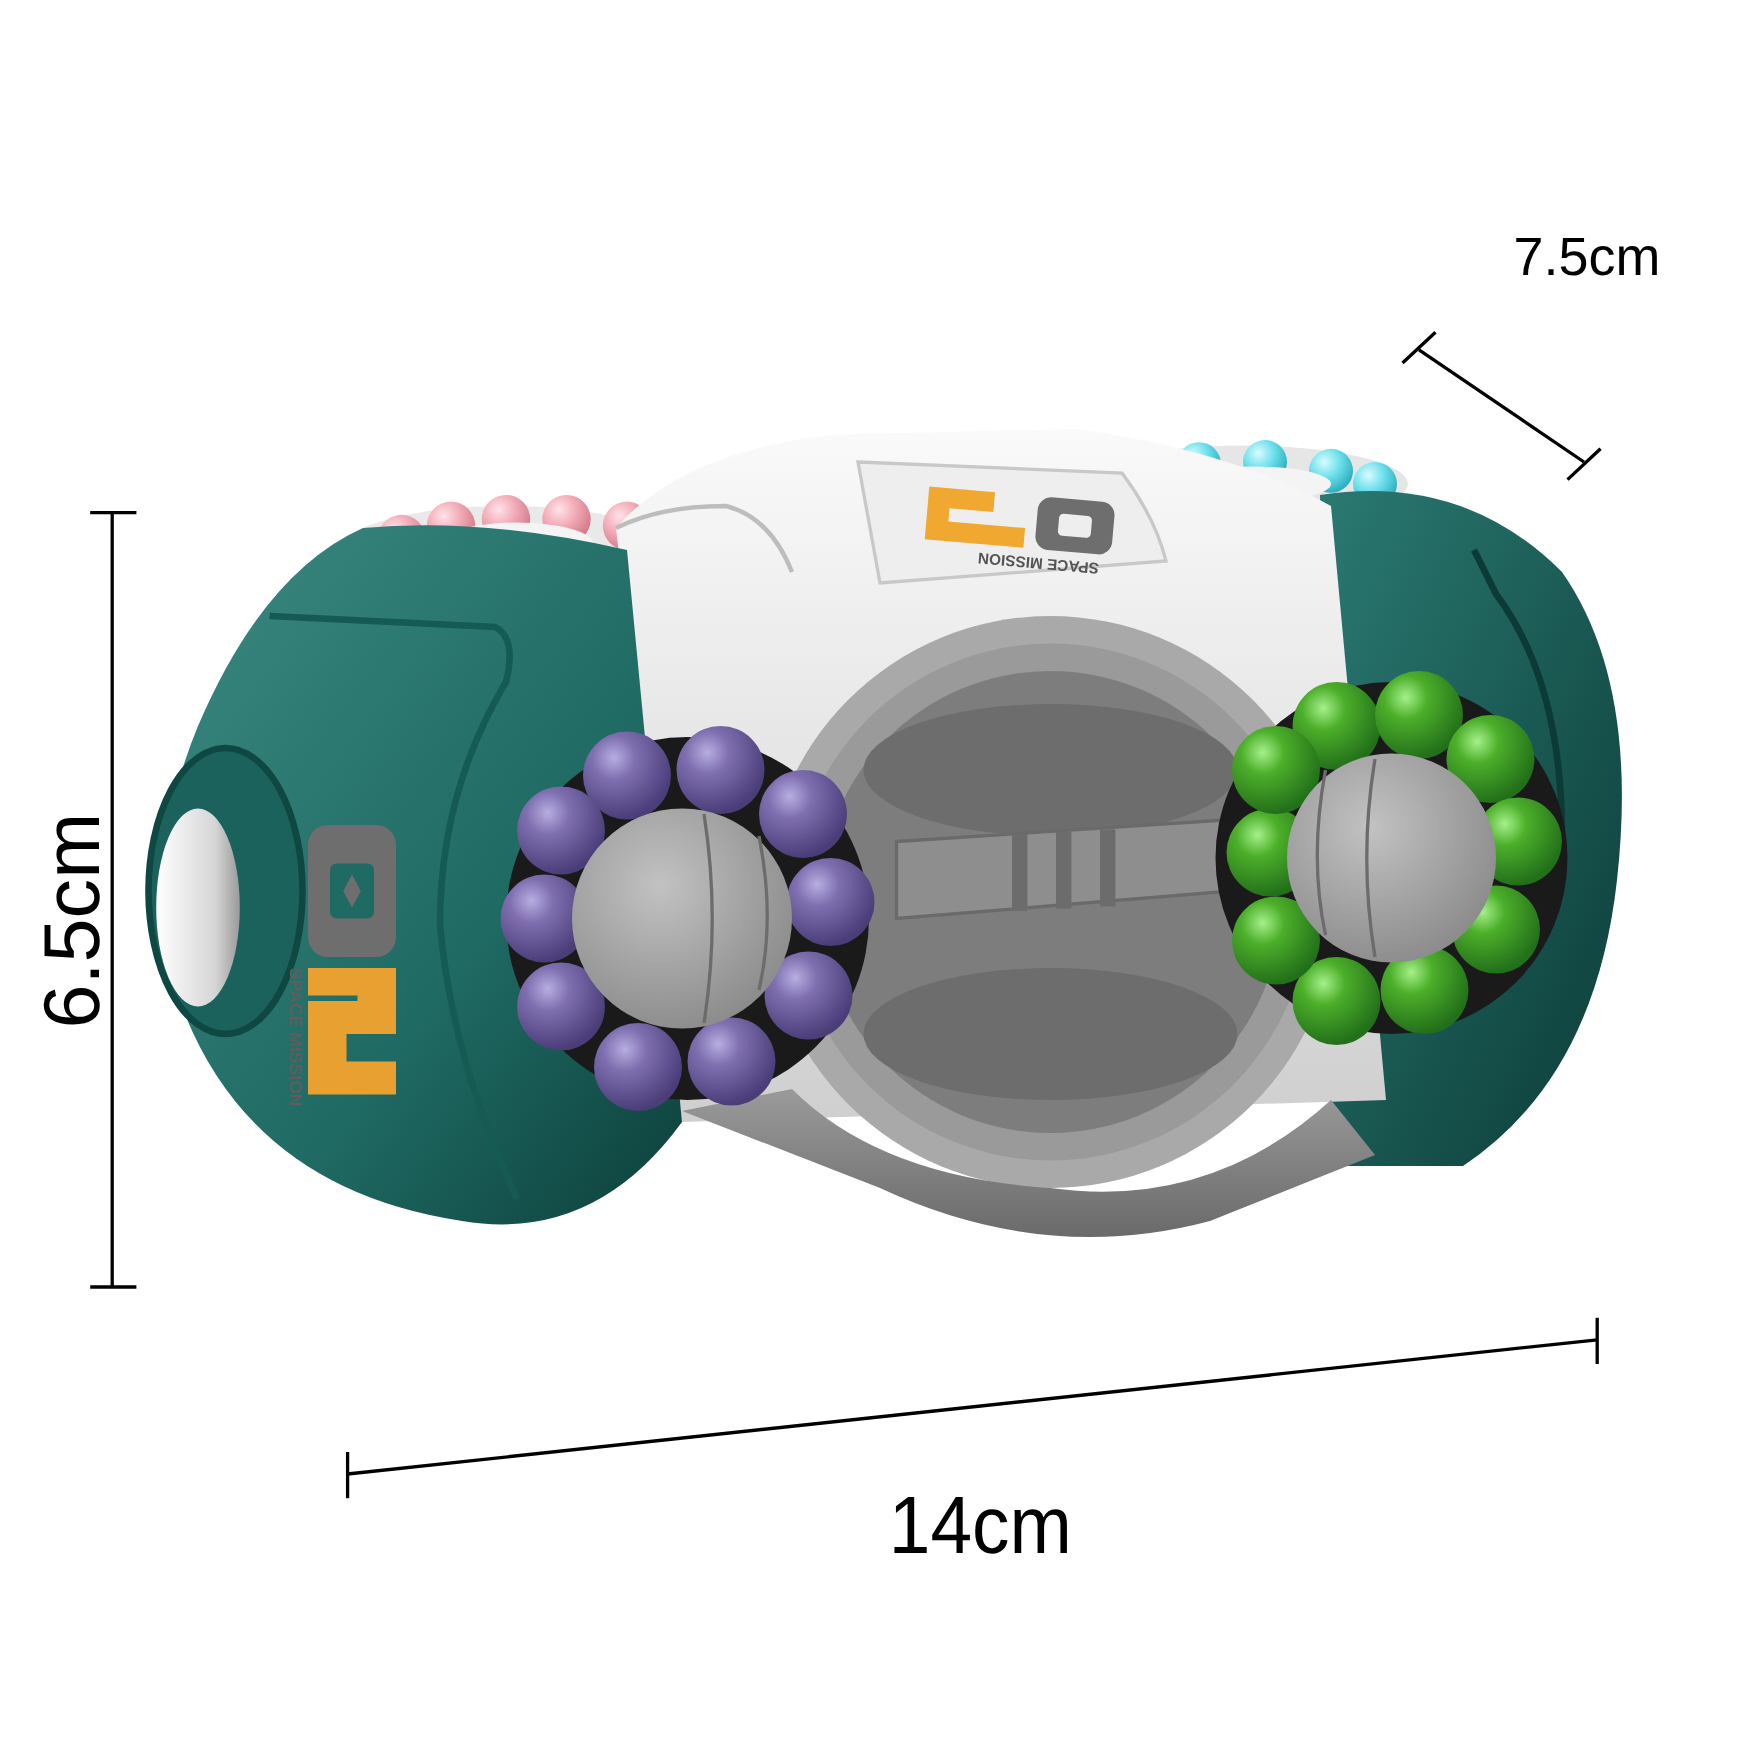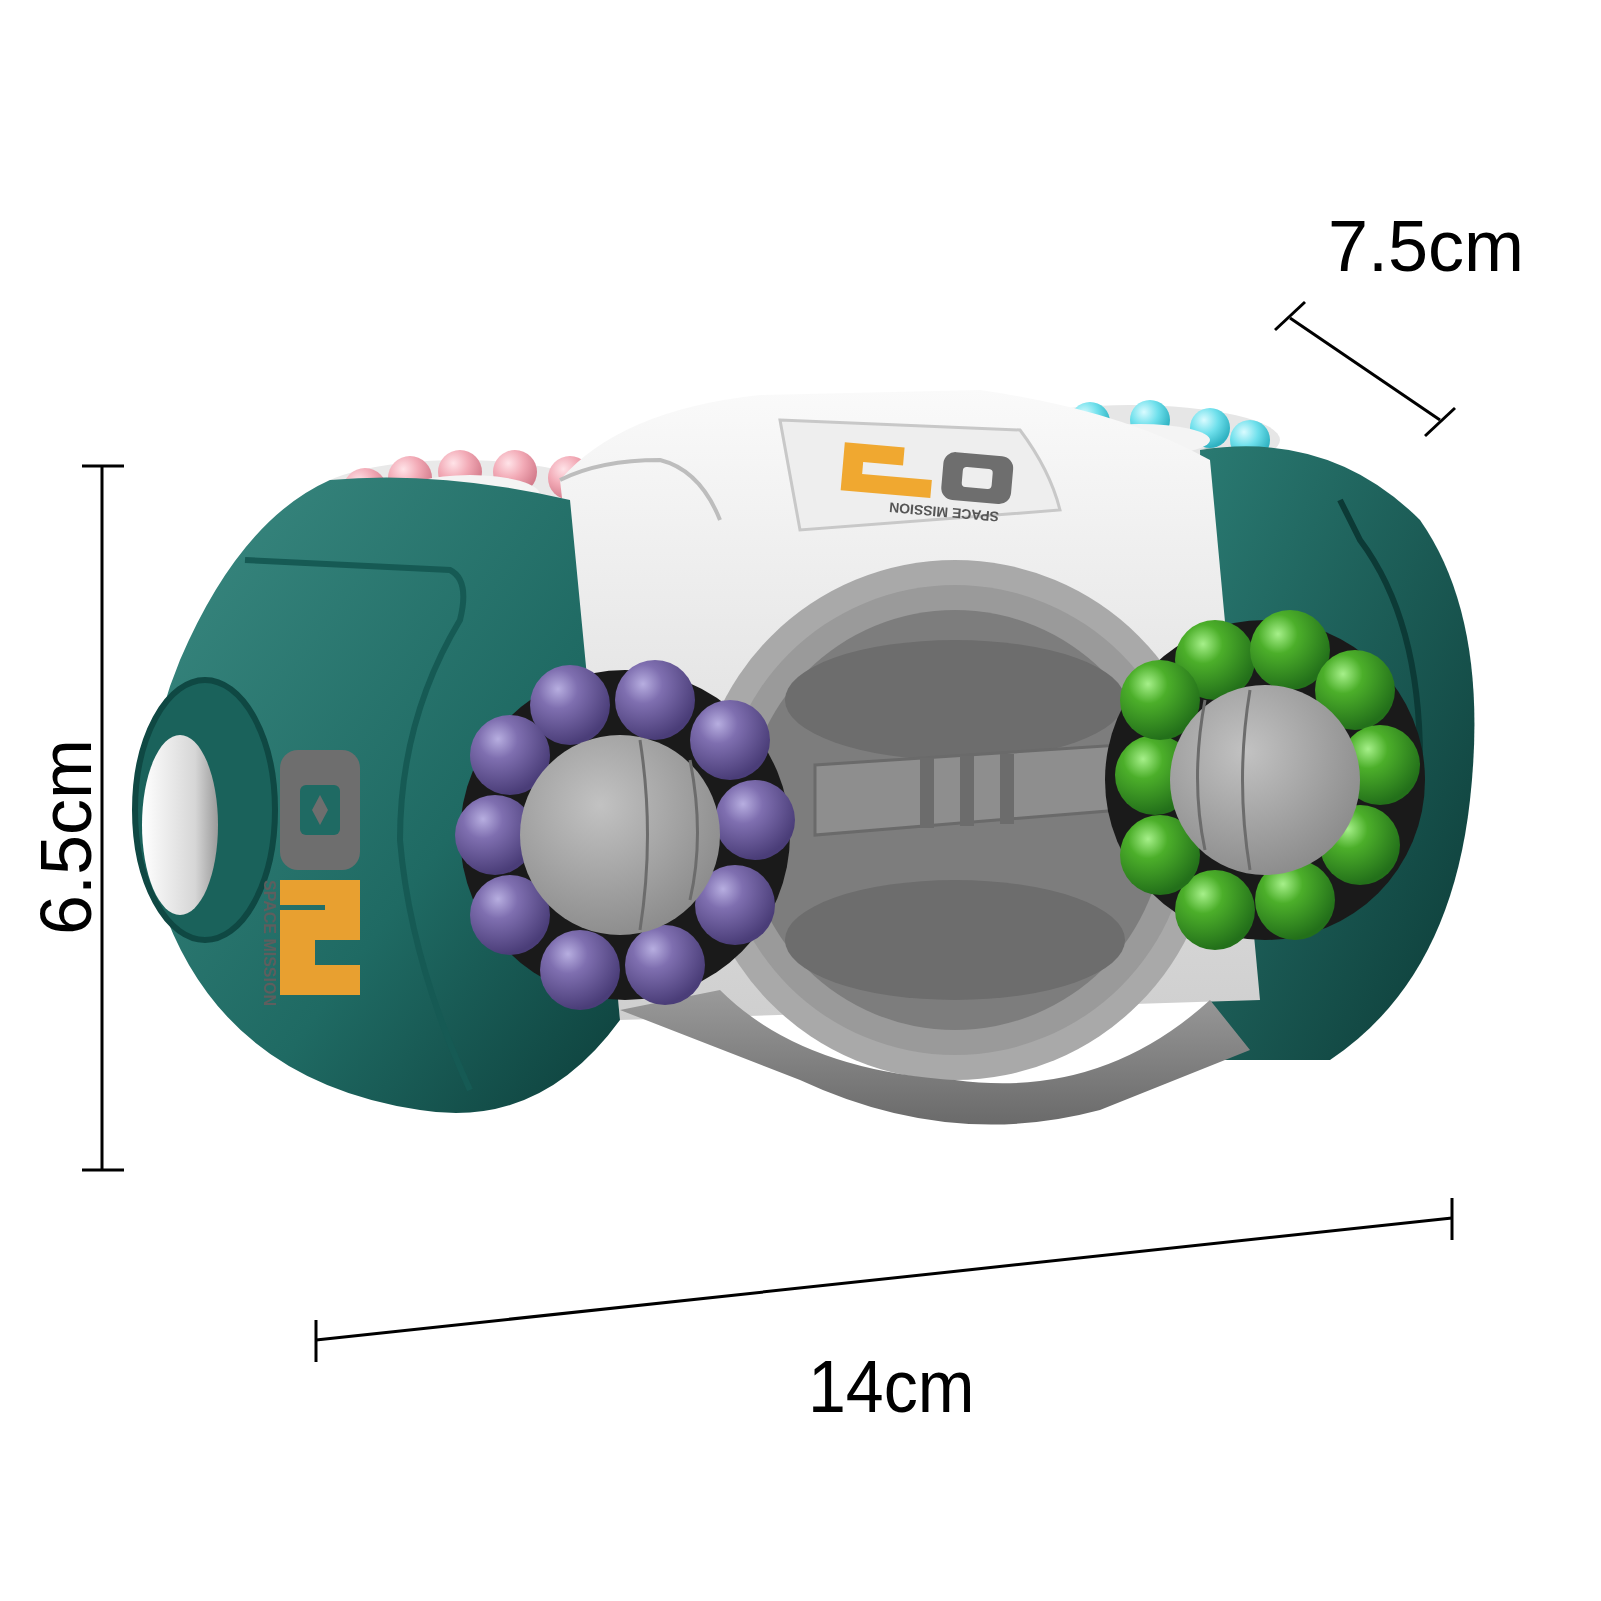--- a/index.html
+++ b/index.html
@@ -1,19 +1,19 @@
 <!DOCTYPE html>
 <html><head>
   <meta charset="utf-8">
   <style>
     html, body { margin: 0; padding: 0; background: #ffffff; }
     body { width: 1601px; height: 1601px; position: relative; overflow: hidden; font-family: "Liberation Sans", sans-serif; }
     .stage { position: absolute; left: 0; top: 0; width: 1601px; height: 1601px; }
     .dim-label { position: absolute; color: #000; font-family: "Liberation Sans", sans-serif; font-weight: 400; white-space: nowrap; line-height: 1; }
-    .dim-depth { left: 1328px; top: 210px; font-size: 72px; }
+    .dim-depth { left: 1376px; top: 210px; font-size: 49px; }
     .dim-width { left: 808px; top: 1350px; font-size: 74px; transform: scaleX(0.92); transform-origin: left top; }
     .dim-height { left: 30px; top: 935px; font-size: 72px; transform: rotate(-90deg); transform-origin: left top; }
   </style>
 </head>
 <body>
 
 <div class="stage">
   <svg width="1601" height="1601" viewBox="0 0 1601 1601" xmlns="http://www.w3.org/2000/svg">
     <defs>
       <radialGradient id="gPurple" cx="35%" cy="30%" r="70%">

